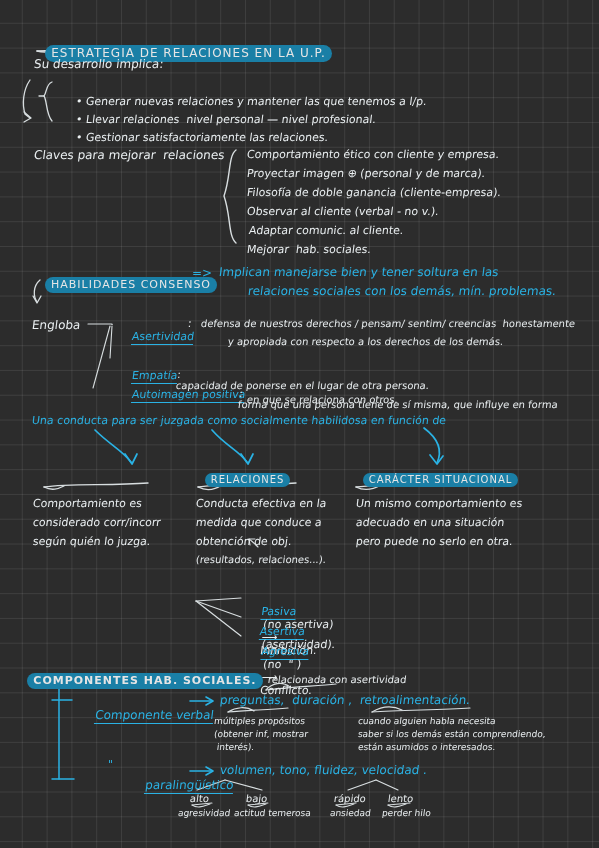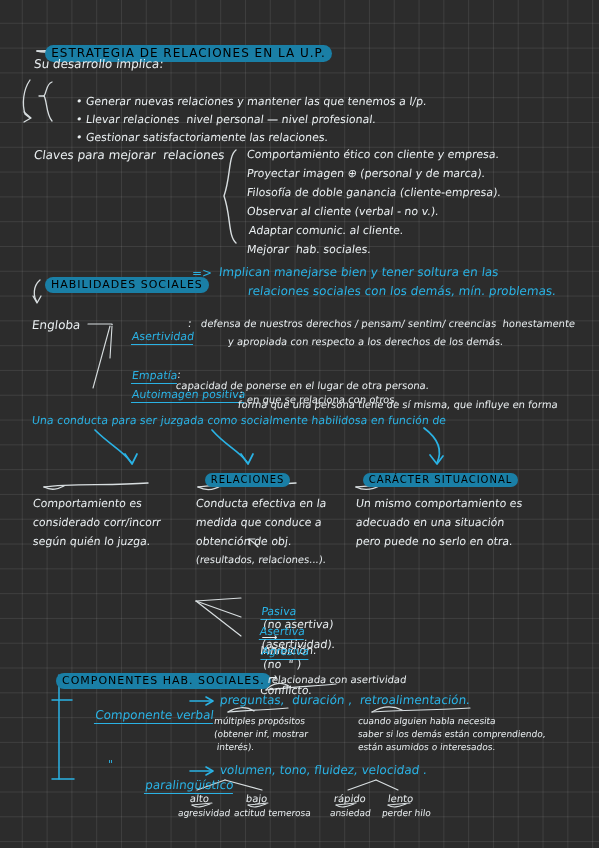--- a/index.html
+++ b/index.html
@@ -17,21 +17,21 @@
       linear-gradient(to right, rgba(255,255,255,0.085) 1px, transparent 1px),
       linear-gradient(to bottom, rgba(255,255,255,0.085) 1px, transparent 1px);
     background-size:24.8px 24.8px;
     background-position:-3px -2px;
     overflow:hidden;
   }
   .ink{ position:absolute; white-space:pre; }
   .w{ color:#e9eef0; }          
   .c{ color:#2ab2e4; }          
   .hl{
-    color:#000000;
+    color:#e5e5e5;
     background:#1a7fa6;
     border-radius:9px;
     padding:1px 6px 2px 6px;
     letter-spacing:1.1px;
   }
   .caps{ letter-spacing:1px; }
   .t9{font-size:9px;} .t10{font-size:10px;} .t11{font-size:11px;}
   .t12{font-size:12px;}
   .und{ border-bottom:1.4px solid #2ab2e4; padding-bottom:1px; }
   svg.overlay{ position:absolute; left:0; top:0; width:599px; height:848px; pointer-events:none; }
@@ -137,21 +137,21 @@
   <div class="ink w t12 lean" style="left:34px;top:148px;">Claves para mejorar  relaciones</div>
 
   <div class="ink w t11 lean" style="left:247px;top:148px;">Comportamiento ético con cliente y empresa.</div>
   <div class="ink w t11 lean" style="left:247px;top:167px;">Proyectar imagen ⊕ (personal y de marca).</div>
   <div class="ink w t11 lean" style="left:247px;top:186px;">Filosofía de doble ganancia (cliente-empresa).</div>
   <div class="ink w t11 lean" style="left:247px;top:205px;">Observar al cliente (verbal - no v.).</div>
   <div class="ink w t11 lean" style="left:249px;top:224px;">Adaptar comunic. al cliente.</div>
   <div class="ink w t11 lean" style="left:247px;top:243px;">Mejorar  hab. sociales.</div>
 
   <div class="ink t11" style="left:31px;top:265px;">
-    <span class="hl caps">HABILIDADES SOCIALES</span>
+    <span class="hl caps">HABILIDADES CONSENSO</span>
   </div>
   <div class="ink c t12" style="left:192px;top:266px;">=&gt;</div>
   <div class="ink c t12 lean" style="left:219px;top:265px;">Implican manejarse bien y tener soltura en las</div>
   <div class="ink c t12 lean" style="left:248px;top:284px;">relaciones sociales con los demás, mín. problemas.</div>
 
   <div class="ink w t12 lean" style="left:32px;top:318px;">Engloba</div>
 
   <div class="ink c t11 lean" style="left:118px;top:317px;">
     <span class="und">Asertividad</span>
   </div>
@@ -209,21 +209,21 @@
     <span class="c und">Asertiva</span>
     <span class="w">&nbsp;</span><span class="w">(asertividad).</span>
   </div>
   <div class="ink t11 lean" style="left:245px;top:632px;">
     <span class="c und">Agresiva</span>
     <span class="w">&nbsp;</span><span class="w">(no  " )</span>
     <span class="w">&nbsp;</span><span class="w">⟶</span>
     <span class="w">&nbsp;</span><span class="w">Conflicto.</span>
   </div>
 
-  <div class="ink t11" style="left:42px;top:661px;">
+  <div class="ink t11" style="left:12px;top:661px;font-weight:bold;">
     <span class="hl caps">COMPONENTES HAB. SOCIALES.</span>
   </div>
 
   <div class="ink w t10 lean" style="left:268px;top:674px;">relacionada con asertividad</div>
 
   <div class="ink c t12 lean" style="left:80px;top:694px;">
     <span class="und">Componente verbal</span>
   </div>
   <div class="ink c t12 lean" style="left:220px;top:693px;">preguntas,  duración ,  retroalimentación.</div>
 

